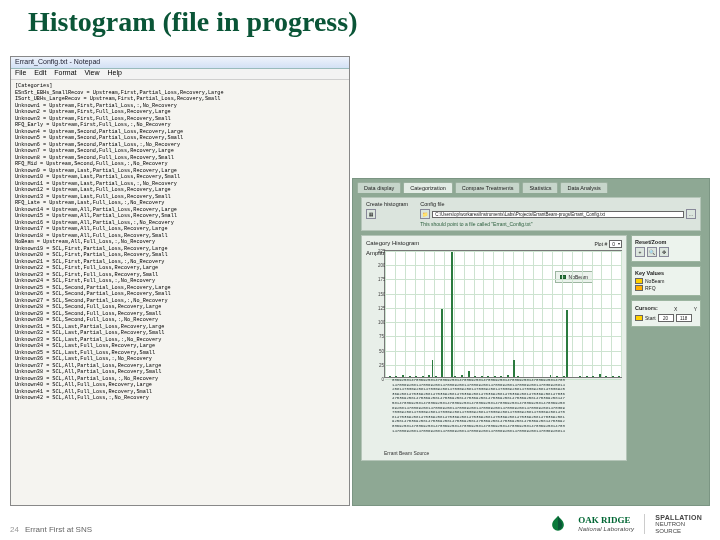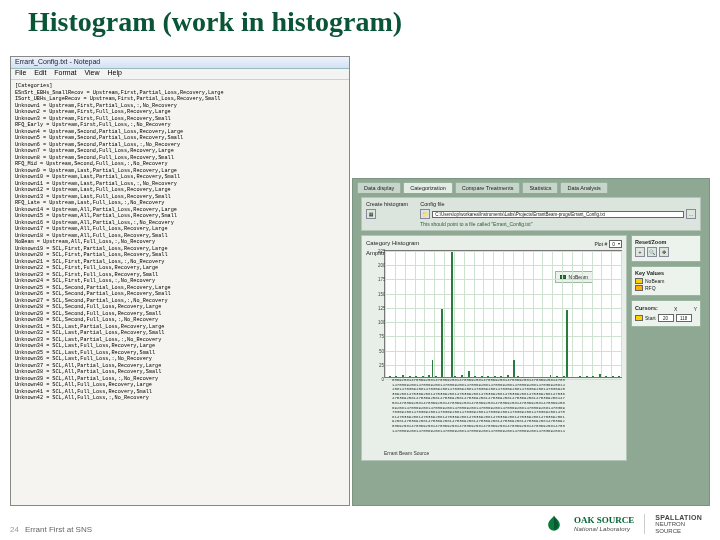--- a/index.html
+++ b/index.html
@@ -48,21 +48,21 @@
   .sns-text { font-size:6px; color:#444; text-align:left; line-height:1.05; }
   .sns-top { font-weight:bold; letter-spacing:.3px; font-size:7px; }
   .divider { width:1px; height:20px; background:#ccc; }
   .src-label { font-size:5px; color:#333; margin-top:4px; }
   .icon-btn { width:10px; height:10px; background:#dce6de; border:1px solid #889; display:inline-flex; align-items:center; justify-content:center; font-size:5px; }
 </style>
 </head>
 <body>
 
 <div class="slide">
-  <div class="title">Histogram (work in histogram)</div>
+  <div class="title">Histogram (file in progress)</div>
 
   <div class="notepad">
     <div class="np-title">Errant_Config.txt - Notepad</div>
     <div class="np-menu">
       <span>File</span>
       <span>Edit</span>
       <span>Format</span>
       <span>View</span>
       <span>Help</span>
     </div>
@@ -340,21 +340,21 @@
   </div>
 
   <div class="logo-area">
     <div class="leaf">
       <svg viewBox="0 0 24 24">
           <path fill="#0a7a3a" d="M12 2C9 6 5 8 5 13c0 4 3 7 7 7s7-3 7-7c0-5-4-7-7-11z"></path>
           <path fill="#0a5537" d="M12 2c2 5 5 7 5 11 0 3-2 6-5 6V2z"></path>
         </svg>
     </div>
     <div class="orn-text">
-      <div class="orn-top">OAK SOURCE</div>
+      <div class="orn-top">OAK RIDGE</div>
       <div class="orn-bot">National Laboratory</div>
     </div>
     <div class="divider"></div>
     <div class="sns-text">
       <div class="sns-top">SPALLATION</div>
       <div>NEUTRON</div>
       <div>SOURCE</div>
     </div>
   </div>
 </div>

